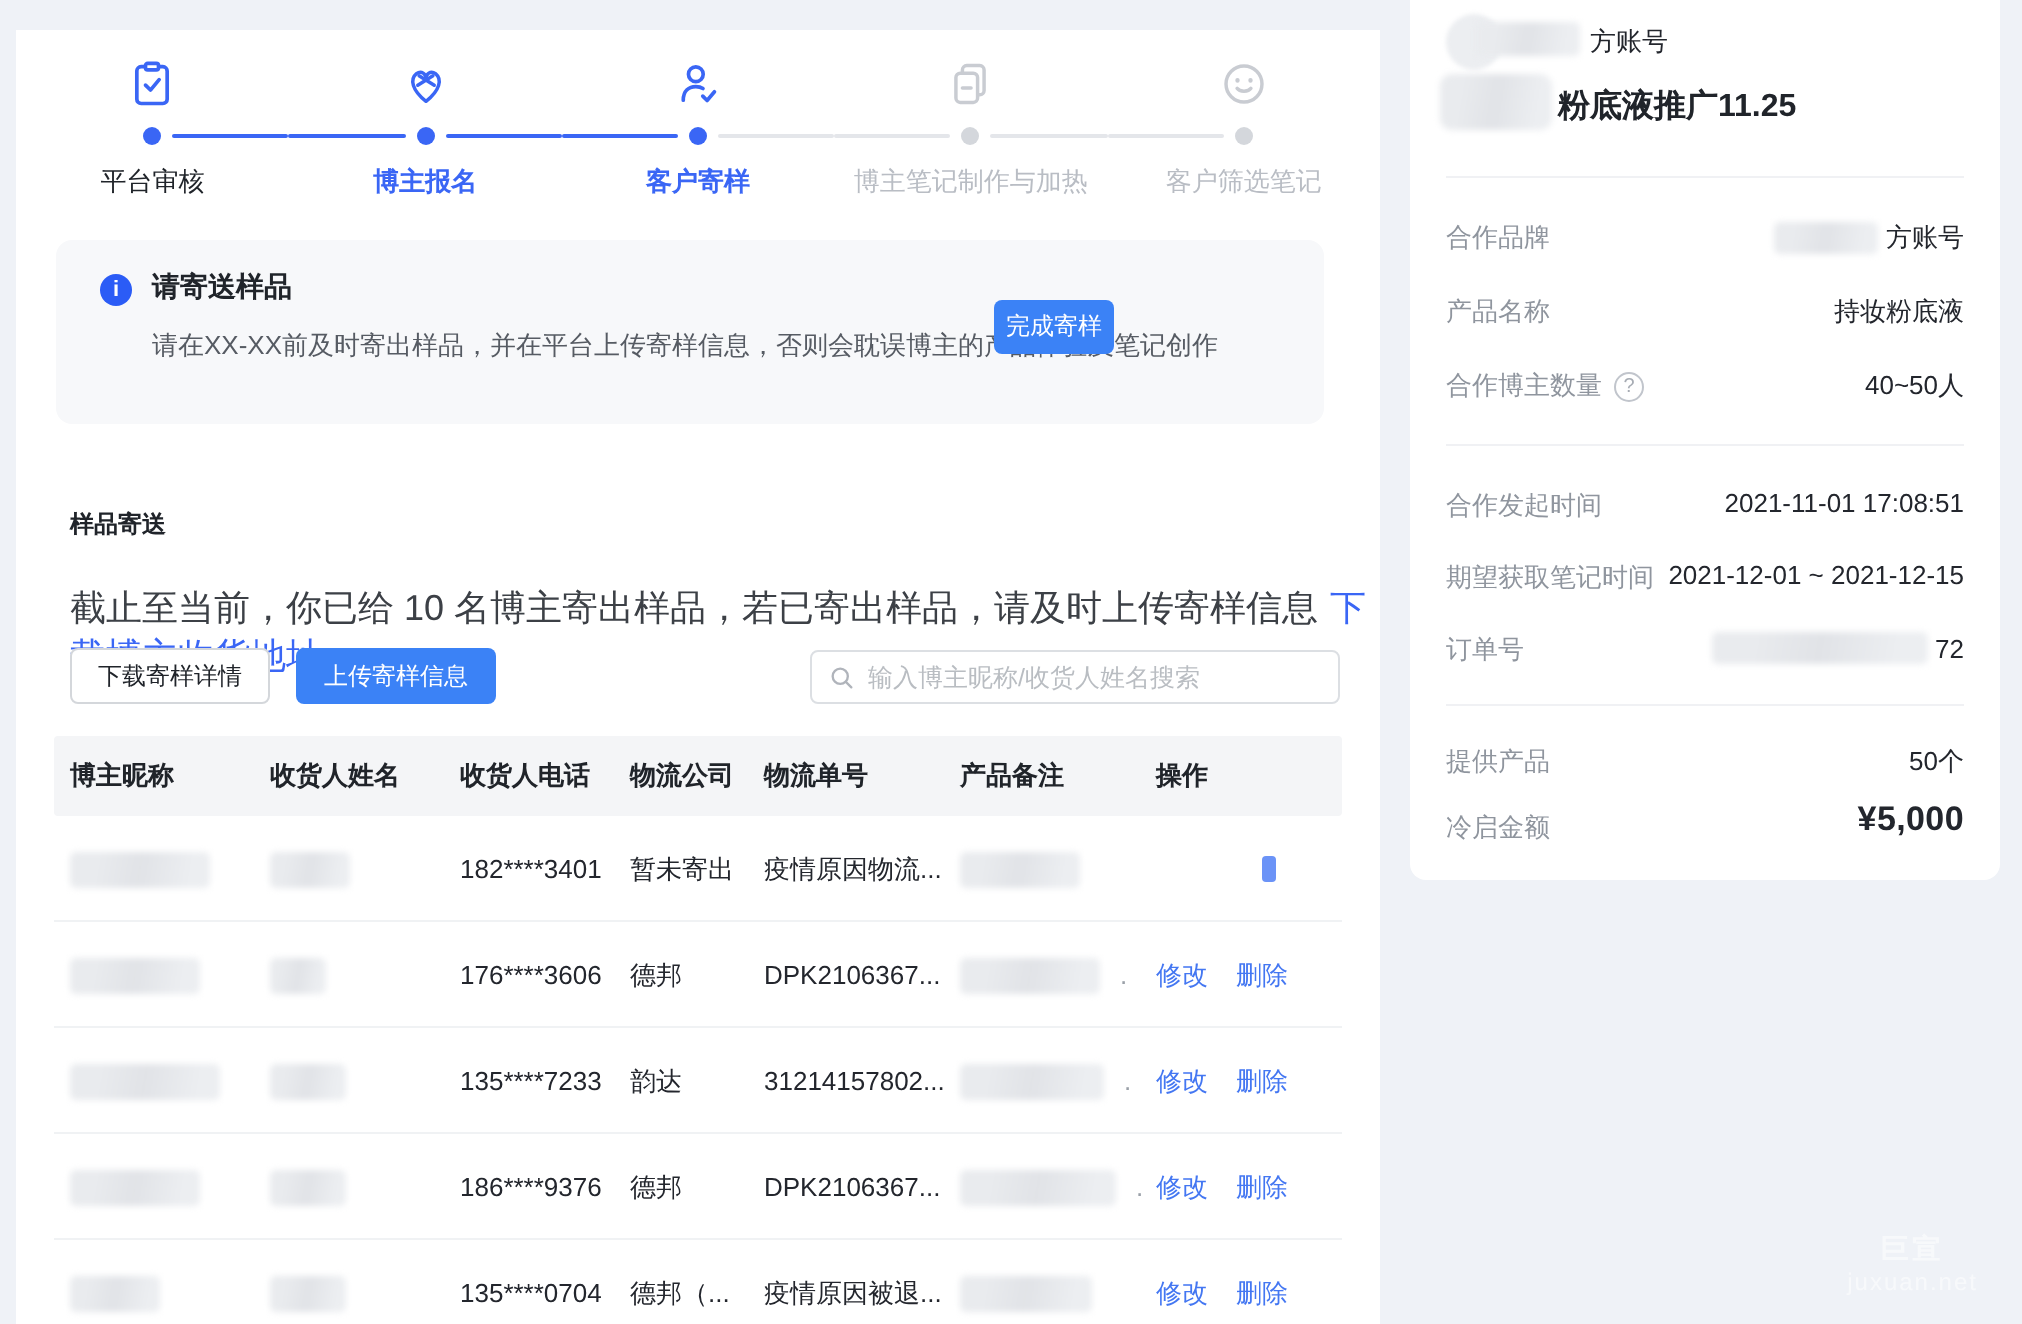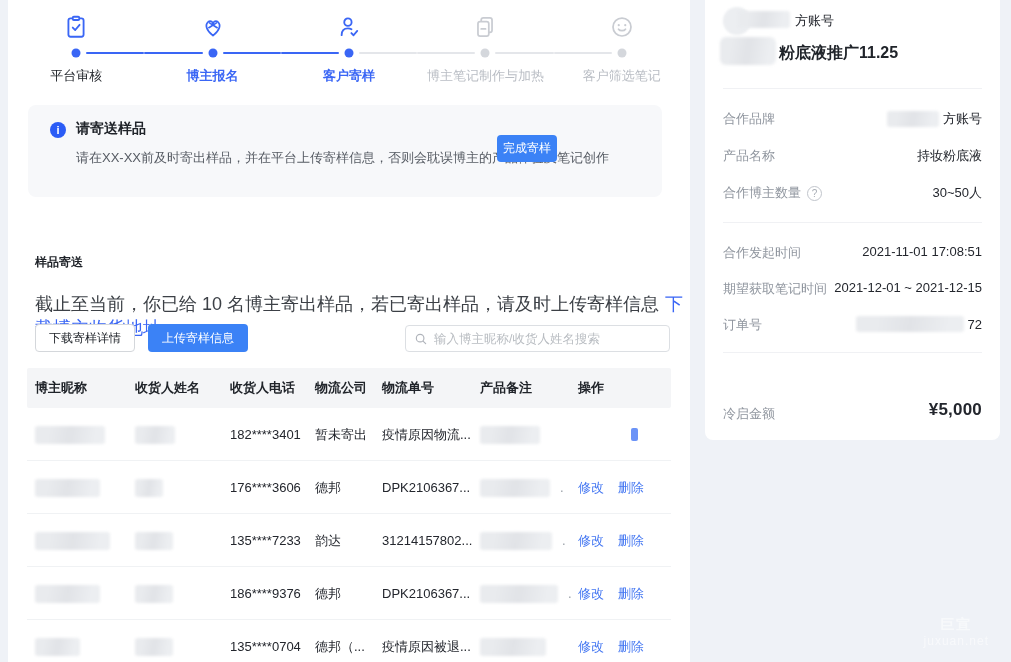--- a/index.html
+++ b/index.html
@@ -4,21 +4,21 @@
 <style>
   * { margin:0; padding:0; box-sizing:border-box; }
   html,body { width:1011px; height:662px; overflow:hidden; }
   body {
     font-family:"Liberation Sans","DejaVu Sans",sans-serif;
     background:#eff2f7;
     position:relative;
     color:#23262d;
   }
   .card { position:absolute; background:#fff; }
-  #card-steps { left:8px; top:0; width:682px; height:263px; border-radius:0 0 8px 8px; }
+  #card-steps { left:8px; top:15px; width:682px; height:263px; border-radius:0 0 8px 8px; }
   #card-shipping { left:8px; top:240px; width:682px; height:430px; border-radius:8px 8px 0 0; }
   #card-campaign { left:705px; top:0; width:295px; height:440px; border-radius:0 0 8px 8px; }
 
   
   .stepper { display:flex; padding-top:12px; }
   .step { flex:1; display:flex; flex-direction:column; align-items:center; position:relative; }
   .step .s-icon { height:30px; display:flex; align-items:center; justify-content:center; color:#3a66f5; }
   .step.pending .s-icon { color:#c9ccd2; }
   .step .track { width:100%; height:10px; position:relative; margin-top:6px; }
   .step .dot { position:absolute; left:50%; top:50%; transform:translate(-50%,-50%);
@@ -348,21 +348,21 @@
   </div>
   <div class="cp-row" style="top:147px">
     <span class="cp-label">产品名称</span>
     <span class="cp-value">持妆粉底液</span>
   </div>
   <div class="cp-row" style="top:184px">
     <span class="cp-label">
         <span>合作博主数量</span>
         <i class="help-ic">?</i>
       </span>
-    <span class="cp-value">30~50人</span>
+    <span class="cp-value">40~50人</span>
   </div>
 
   <div class="cp-divider" style="top:222px"></div>
 
   <div class="cp-row" style="top:244px">
     <span class="cp-label">合作发起时间</span>
     <span class="cp-value">2021-11-01 17:08:51</span>
   </div>
   <div class="cp-row" style="top:280px">
     <span class="cp-label">期望获取笔记时间</span>
@@ -371,20 +371,24 @@
   <div class="cp-row" style="top:316px">
     <span class="cp-label">订单号</span>
     <span class="cp-value">
         <span class="blur v-blur" style="width:108px"></span>
         <span>72</span>
       </span>
   </div>
 
   <div class="cp-divider" style="top:352px"></div>
 
+  <div class="cp-row" style="top:372px">
+    <span class="cp-label">提供产品</span>
+    <span class="cp-value">50个</span>
+  </div>
   <div class="cp-row" style="top:400px; height:24px;">
     <span class="cp-label" style="top:5px">冷启金额</span>
     <span class="cp-value big">¥5,000</span>
   </div>
 </div>
 
 <div class="watermark">
   <div class="wm-logo">巨宣</div>
   <div class="wm-domain">juxuan.net</div>
 </div>

